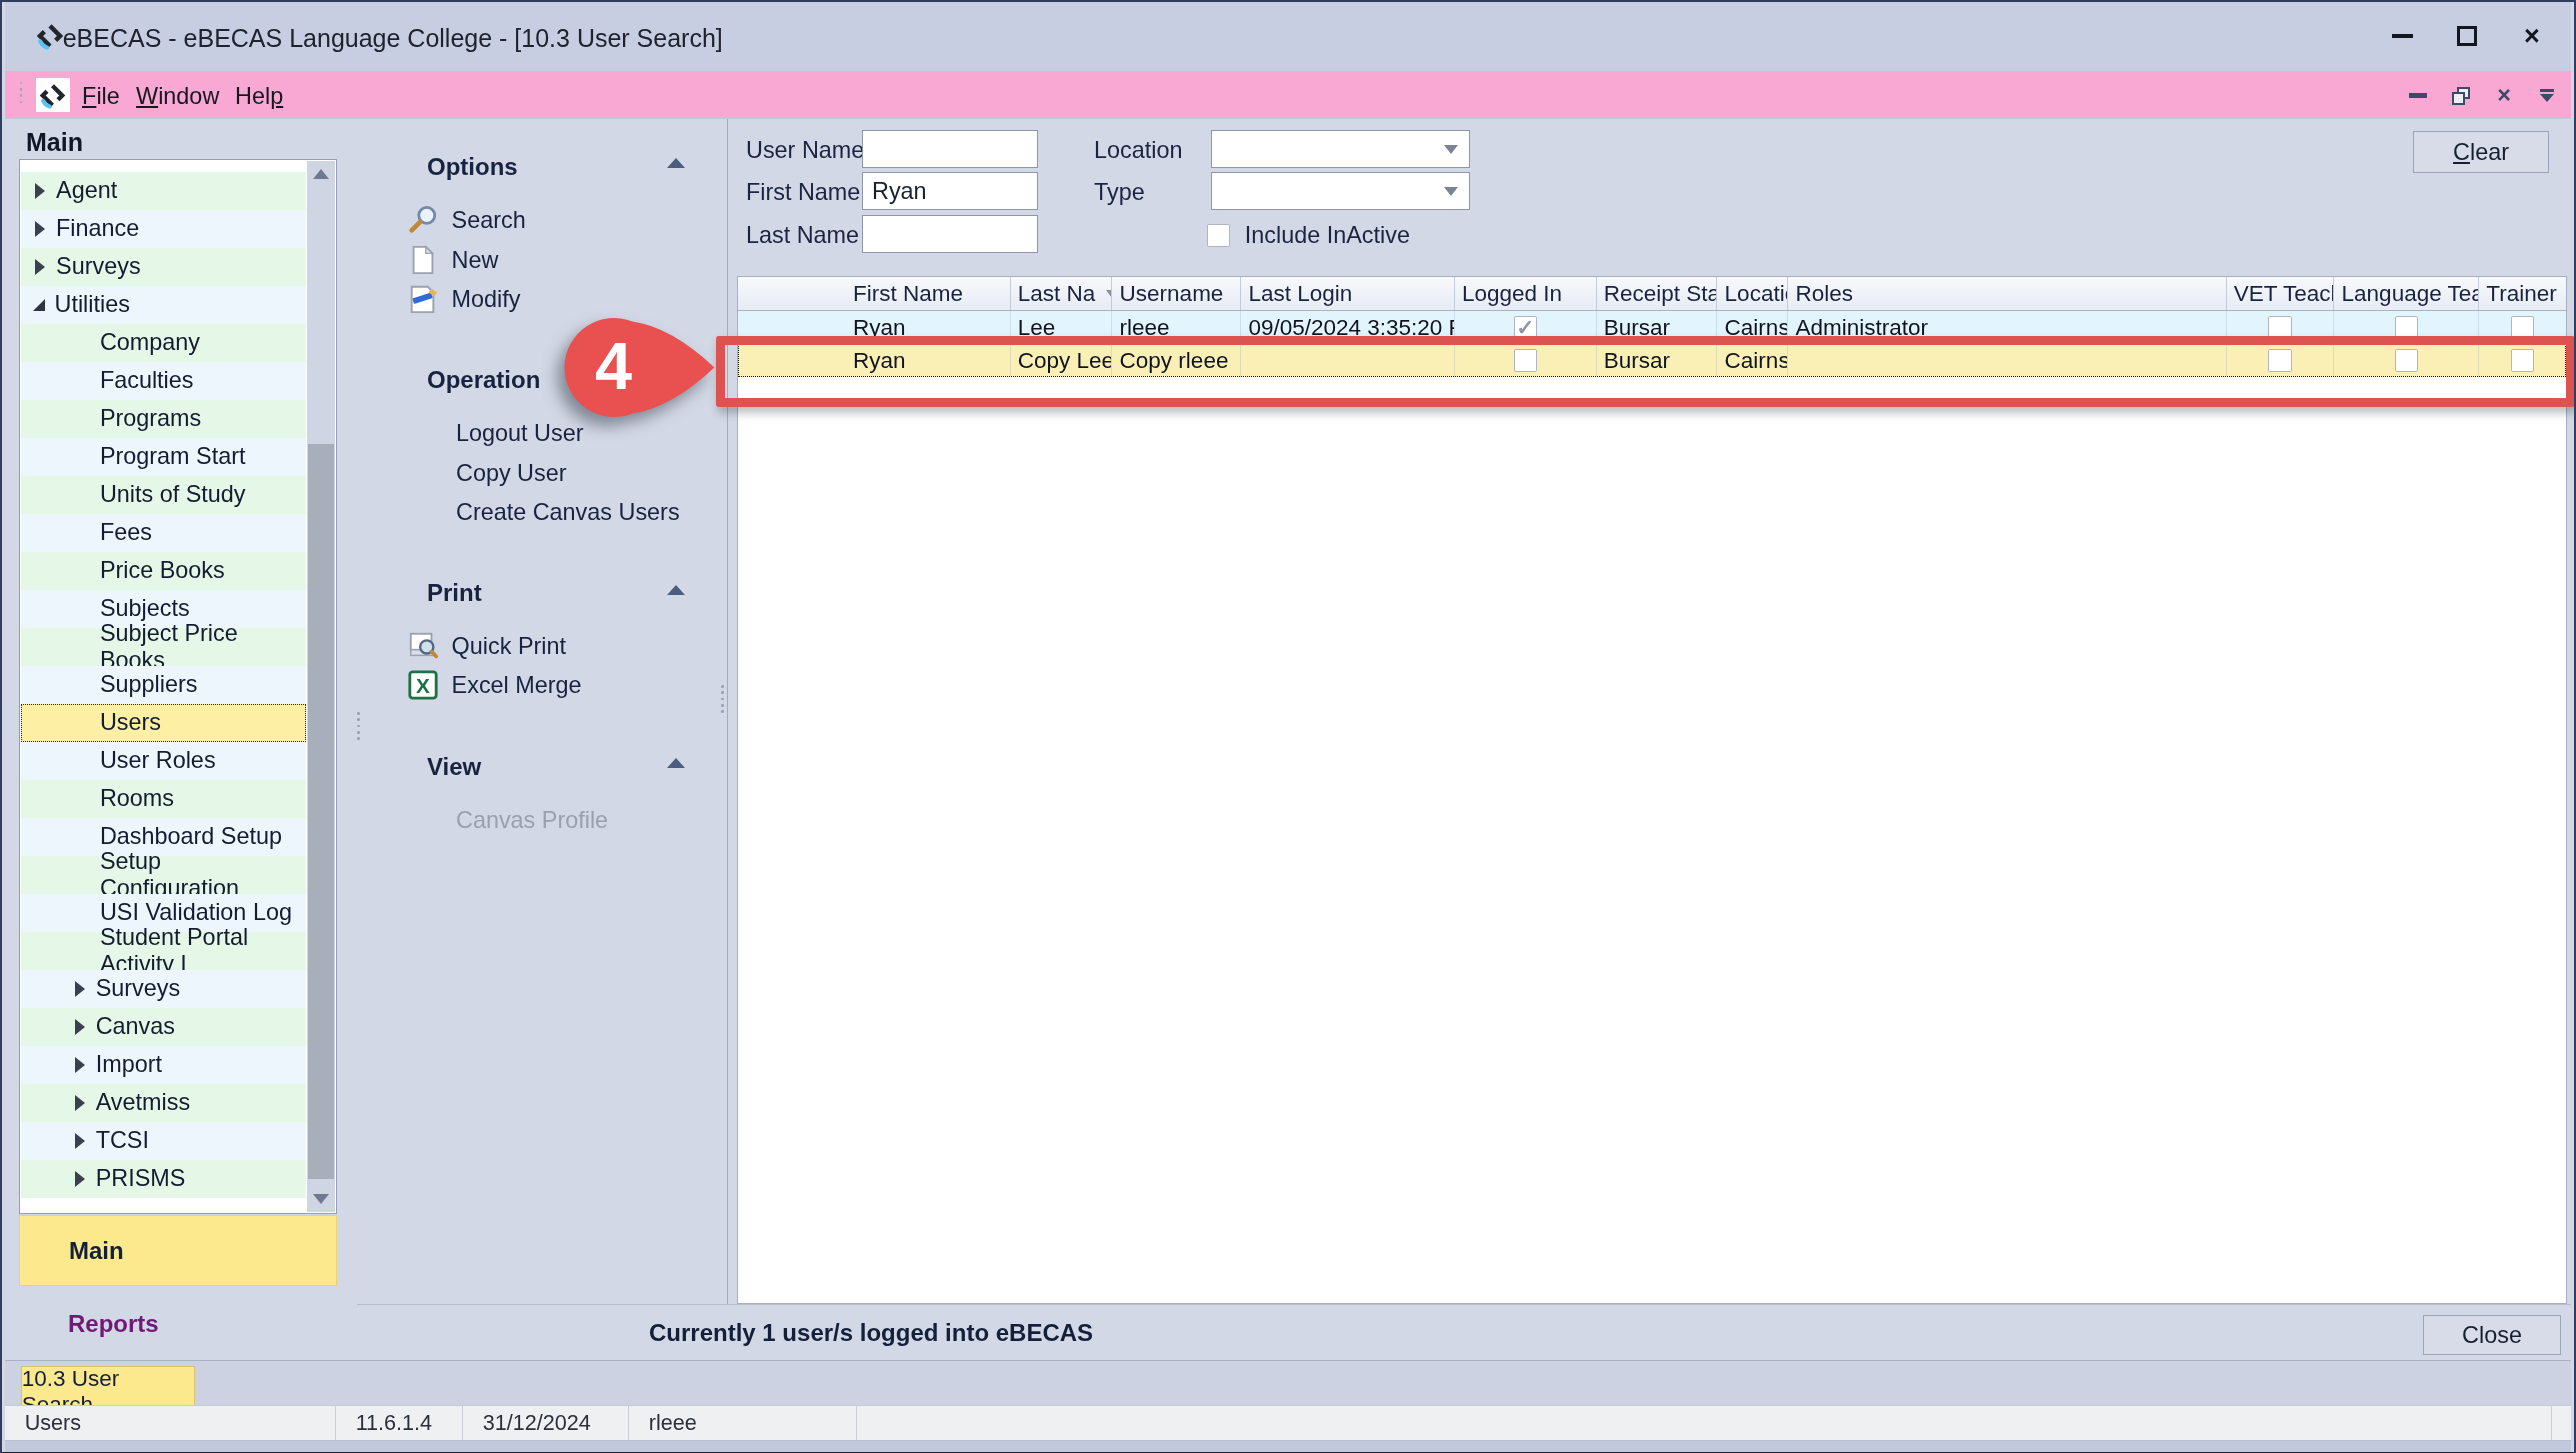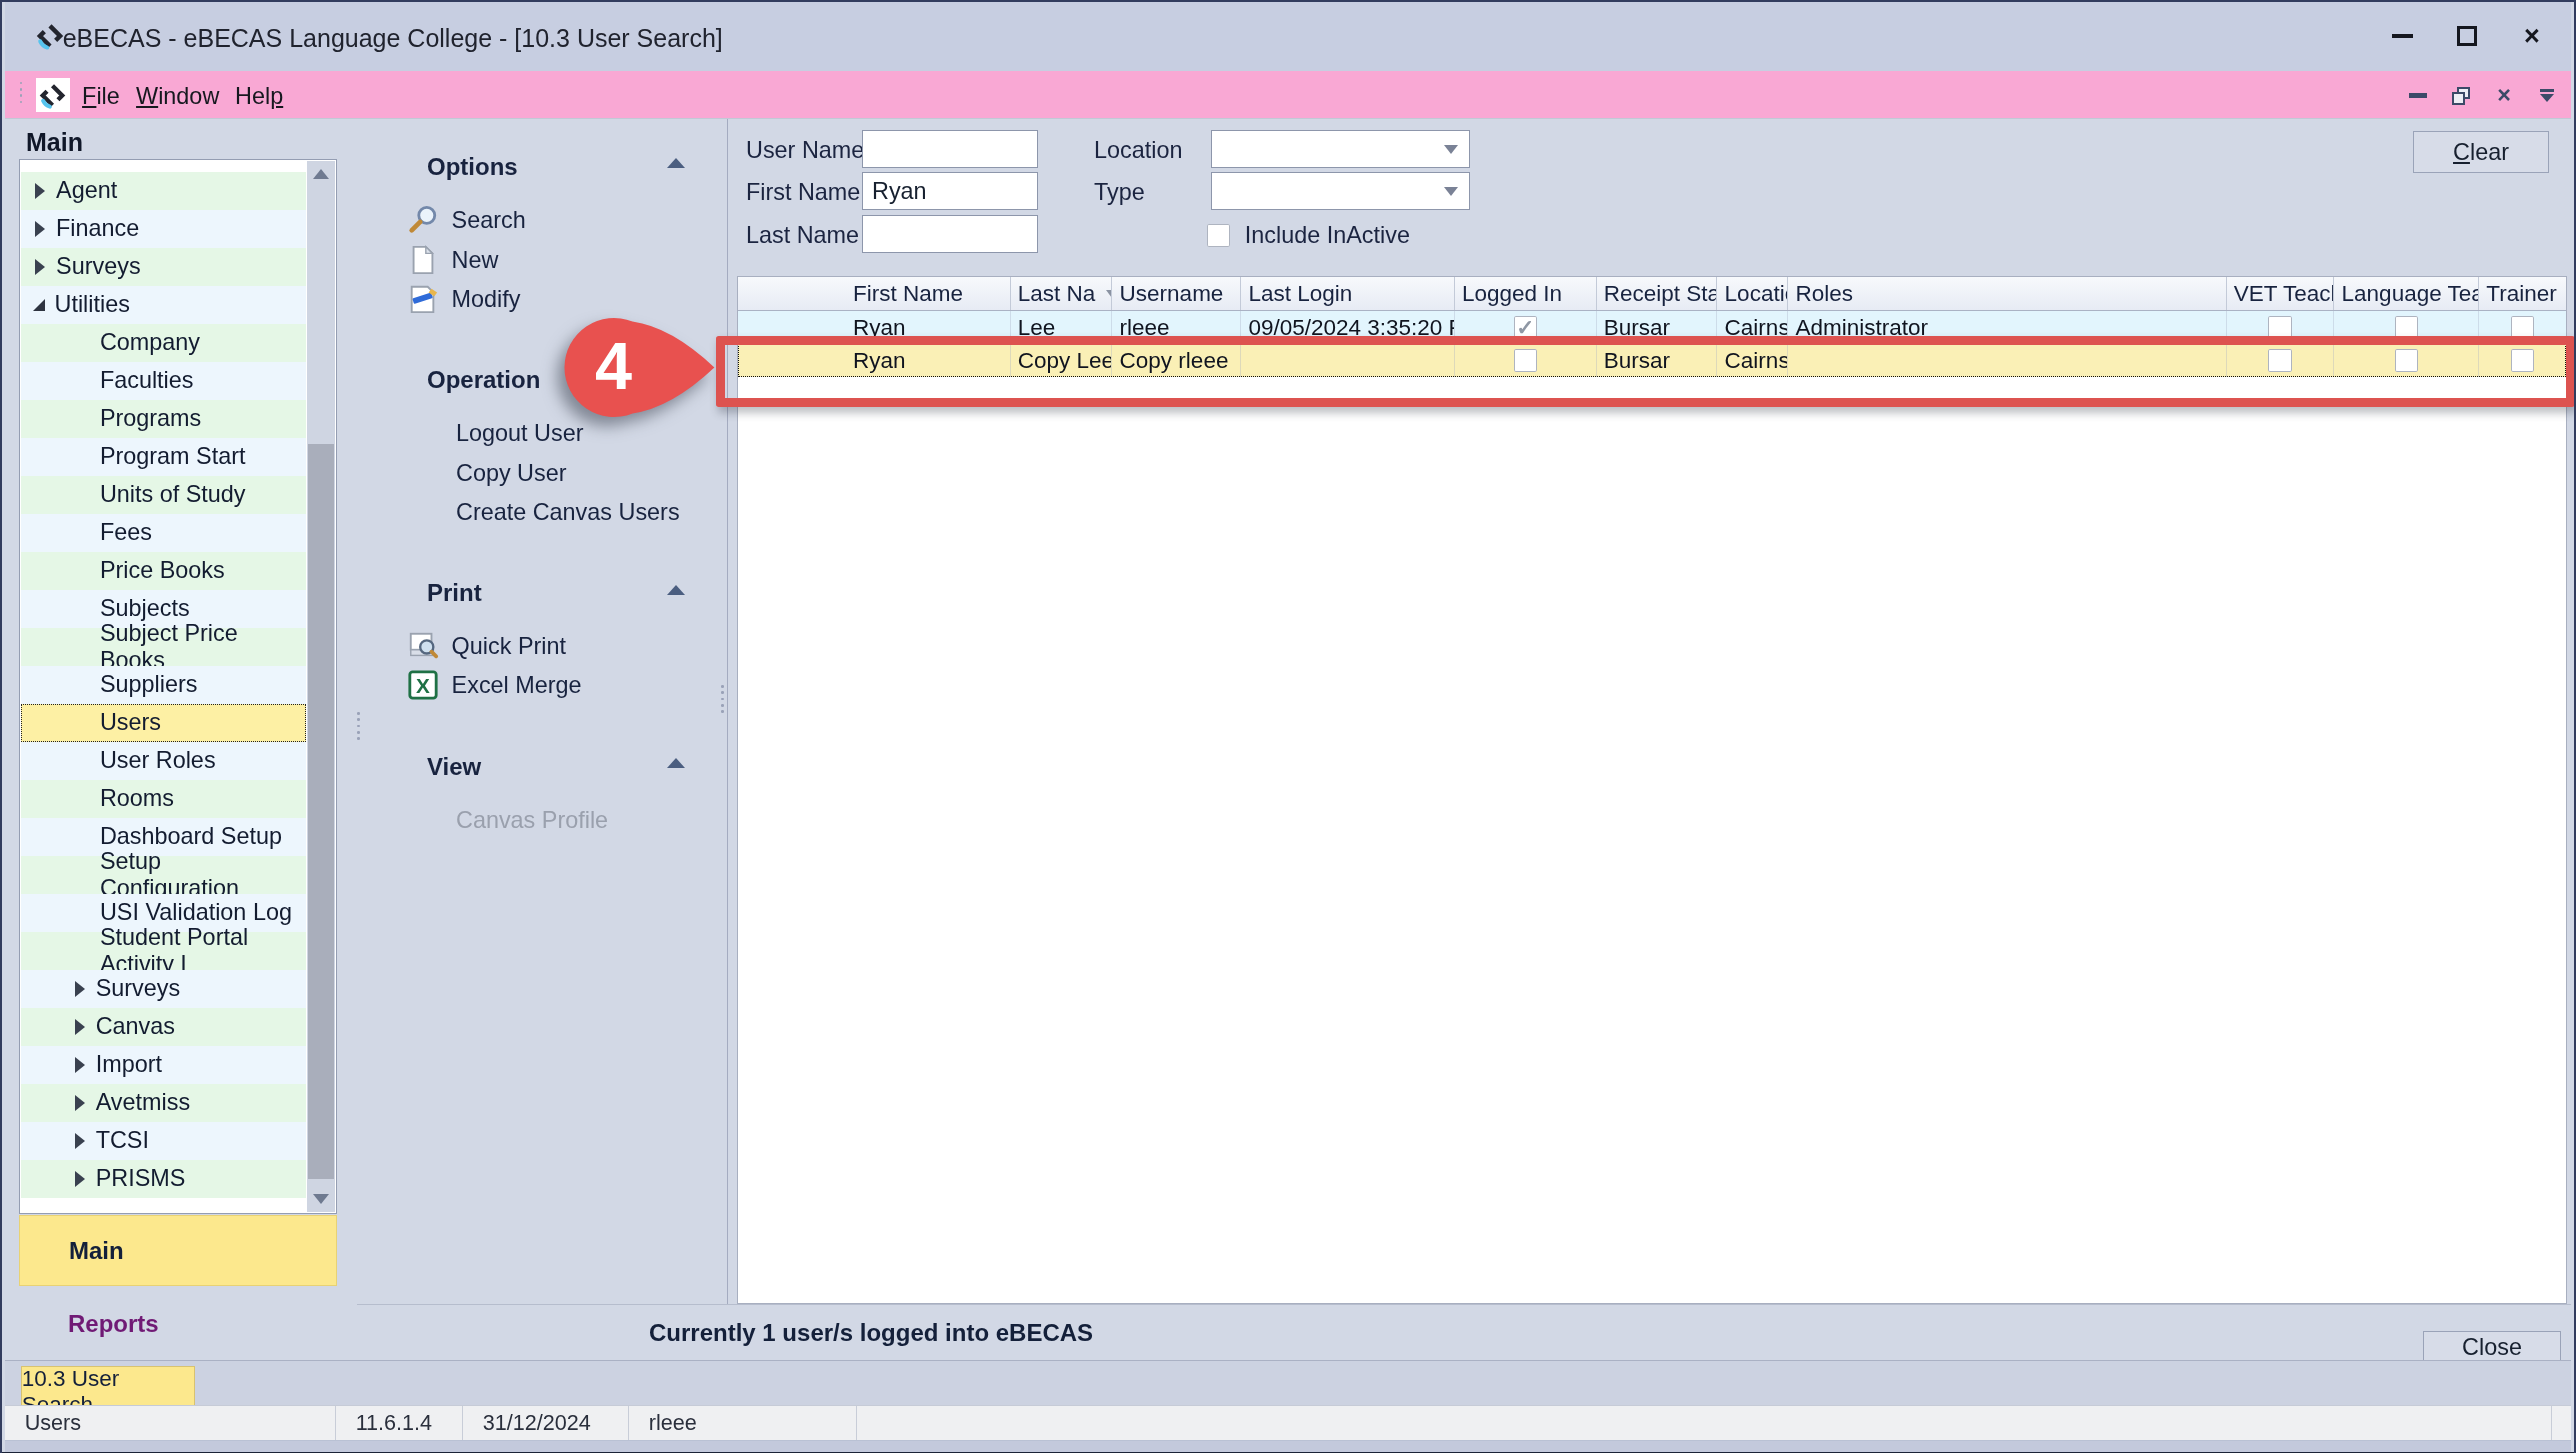--- a/index.html
+++ b/index.html
@@ -482,21 +482,21 @@
   </div>
 
   <div id="red-rect"></div>
   <svg id="balloon" width="162" height="117" viewBox="0 0 180 130">
     <path d="M176 65 Q128 20 85 14 A55 55 0 1 0 85 116 Q128 110 176 65 Z" fill="#e8514f"></path>
     <text x="64" y="89" font-size="74" font-weight="bold" fill="#ffffff" text-anchor="middle">4</text>
   </svg>
 
   <div id="footer-band">
     <span id="status-msg">Currently 1 user/s logged into eBECAS</span>
-    <div class="flatbtn" style="left:2066px;top:26px;width:138px;height:33px">
+    <div class="flatbtn" style="left:2066px;top:10px;width:138px;height:40px">
         <span>Close</span>
       </div>
   </div>
 
   <div id="taskbar">
     <div class="gripv" id="task-grip">
         <i></i>
         <i></i>
         <i></i>
         <i></i>

